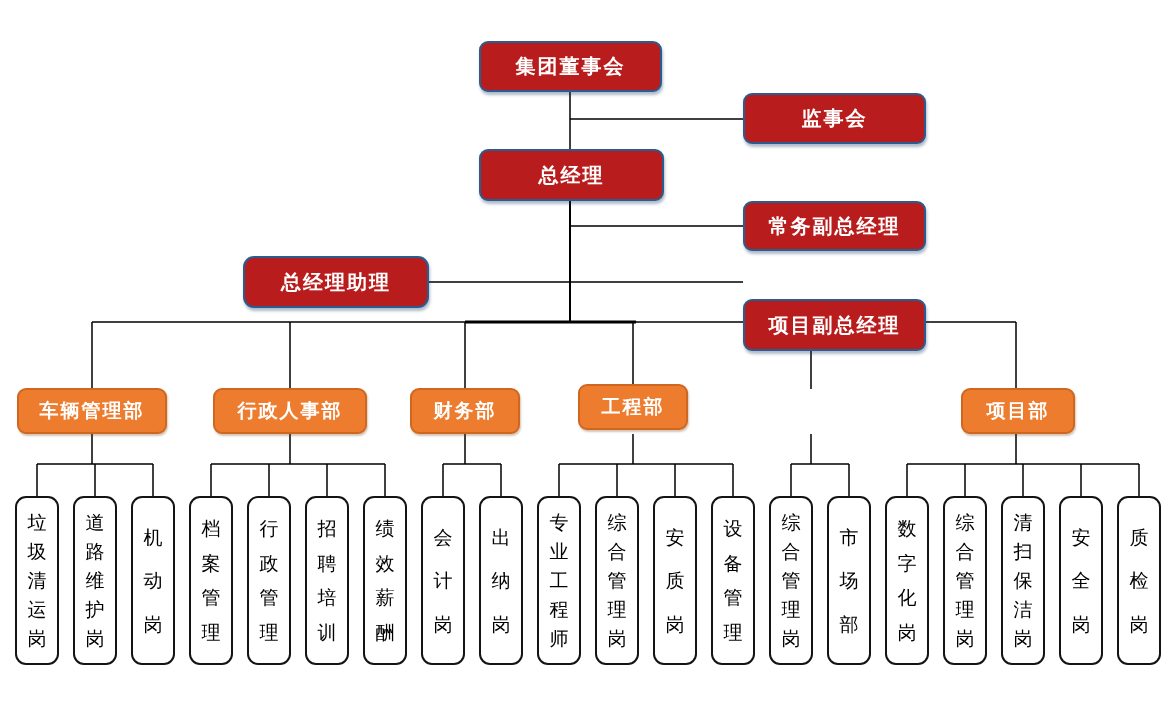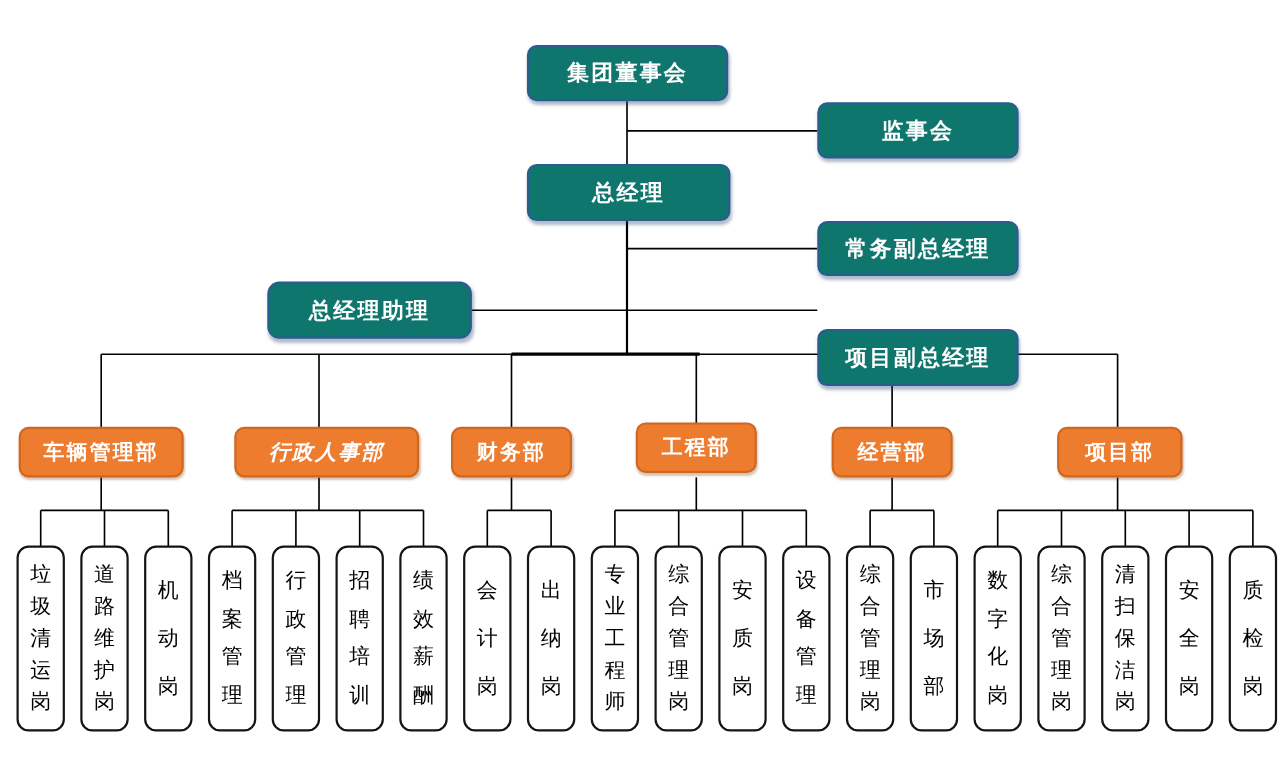--- a/index.html
+++ b/index.html
@@ -7,21 +7,21 @@
     position:relative; width:1164px; height:713px; background:#ffffff;
     font-family:"Liberation Sans", sans-serif; overflow:hidden;
   }
   .connectors { position:absolute; left:0; top:0; width:1164px; height:713px; }
   .node {
     position:absolute; display:flex; align-items:center; justify-content:center;
     border-radius:9px; color:#ffffff; font-weight:700; letter-spacing:2px;
     box-sizing:border-box; text-align:center;
   }
   .blue {
-    background:#0f766e; border:2px solid #2b5c8f; font-size:20px;
+    background:#b91c1c; border:2px solid #2b5c8f; font-size:20px;
     box-shadow:1px 3px 3px rgba(25,60,100,0.35);
   }
   .orange {
     background:#ED7C2F; border:2px solid #cf6720; font-size:19px;
     box-shadow:1px 2px 2px rgba(120,60,10,0.30);
   }
   .vbox {
     position:absolute; top:496px; width:44px; height:169px;
     background:#ffffff; border:2px solid #141414; border-radius:11px;
     display:flex; flex-direction:column; justify-content:space-evenly; align-items:center;
@@ -94,24 +94,23 @@
   </svg>
 
   <div class="node blue" style="left:479px; top:41px;  width:183px; height:51px;">集团董事会</div>
   <div class="node blue" style="left:743px; top:93px;  width:183px; height:51px;">监事会</div>
   <div class="node blue" style="left:479px; top:149px; width:185px; height:52px;">总经理</div>
   <div class="node blue" style="left:743px; top:201px; width:183px; height:50px;">常务副总经理</div>
   <div class="node blue" style="left:243px; top:256px; width:186px; height:52px;border-radius:11px;">总经理助理</div>
   <div class="node blue" style="left:743px; top:256px; width:183px; height:52px;margin-top:43px;">项目副总经理</div>
 
   <div class="node orange" style="left:17px;  top:388px; width:150px; height:46px;">车辆管理部</div>
-  <div class="node orange" style="left:213px; top:388px; width:168px; height:46px;font-style:italic;">行政人事部</div>
+  <div class="node orange" style="left:213px; top:388px; width:154px; height:46px;">行政人事部</div>
   <div class="node orange" style="left:410px; top:388px; width:110px; height:46px;">财务部</div>
   <div class="node orange" style="left:578px; top:384px; width:110px; height:46px;">工程部</div>
-  <div class="node orange" style="left:756px; top:388px; width:110px; height:46px;">经营部</div>
   <div class="node orange" style="left:961px; top:388px; width:114px; height:46px;">项目部</div>
 
   <div class="vbox" style="left:15px;">
       <span class="vchar">垃</span>
       <span class="vchar">圾</span>
       <span class="vchar">清</span>
       <span class="vchar">运</span>
       <span class="vchar">岗</span>
     </div>
   <div class="vbox" style="left:73px;">

